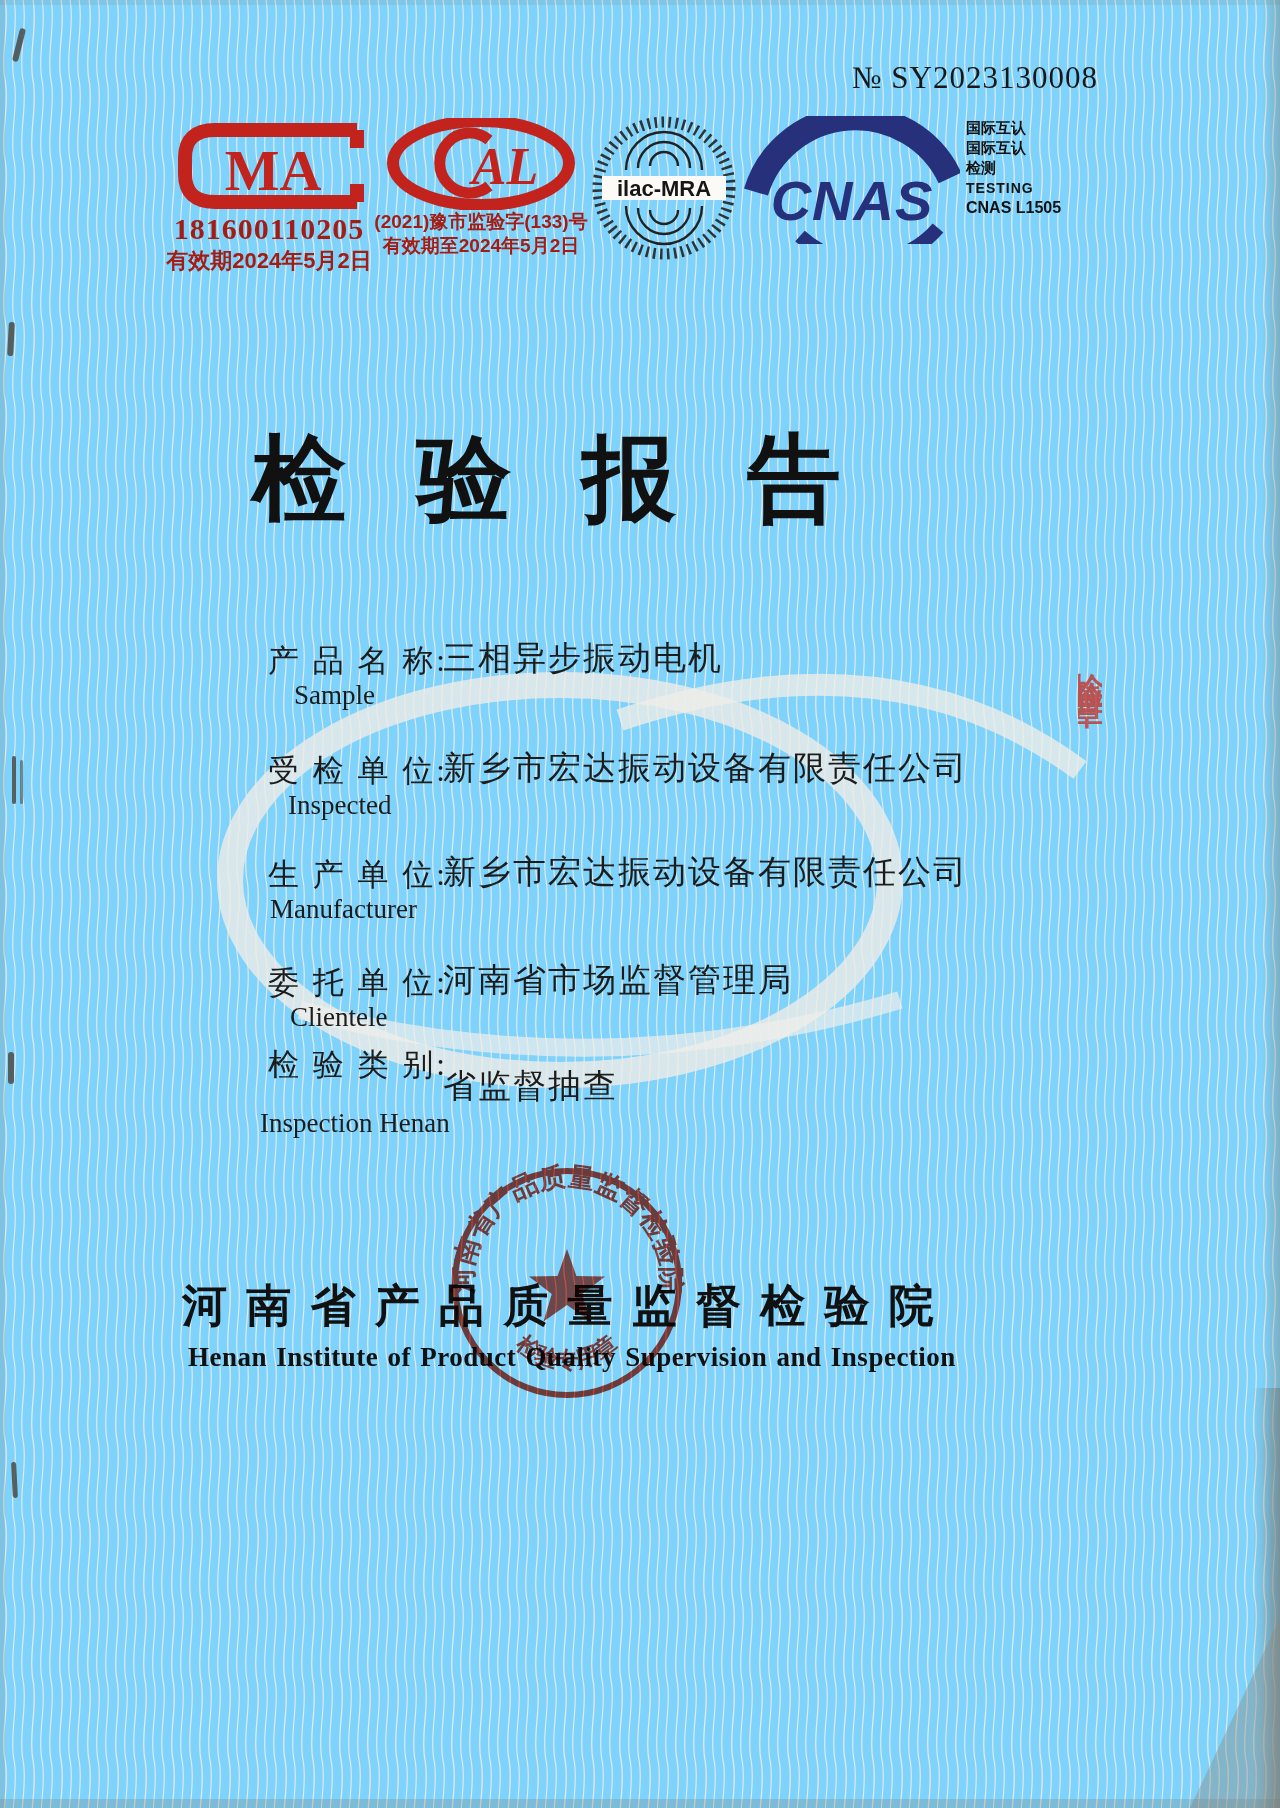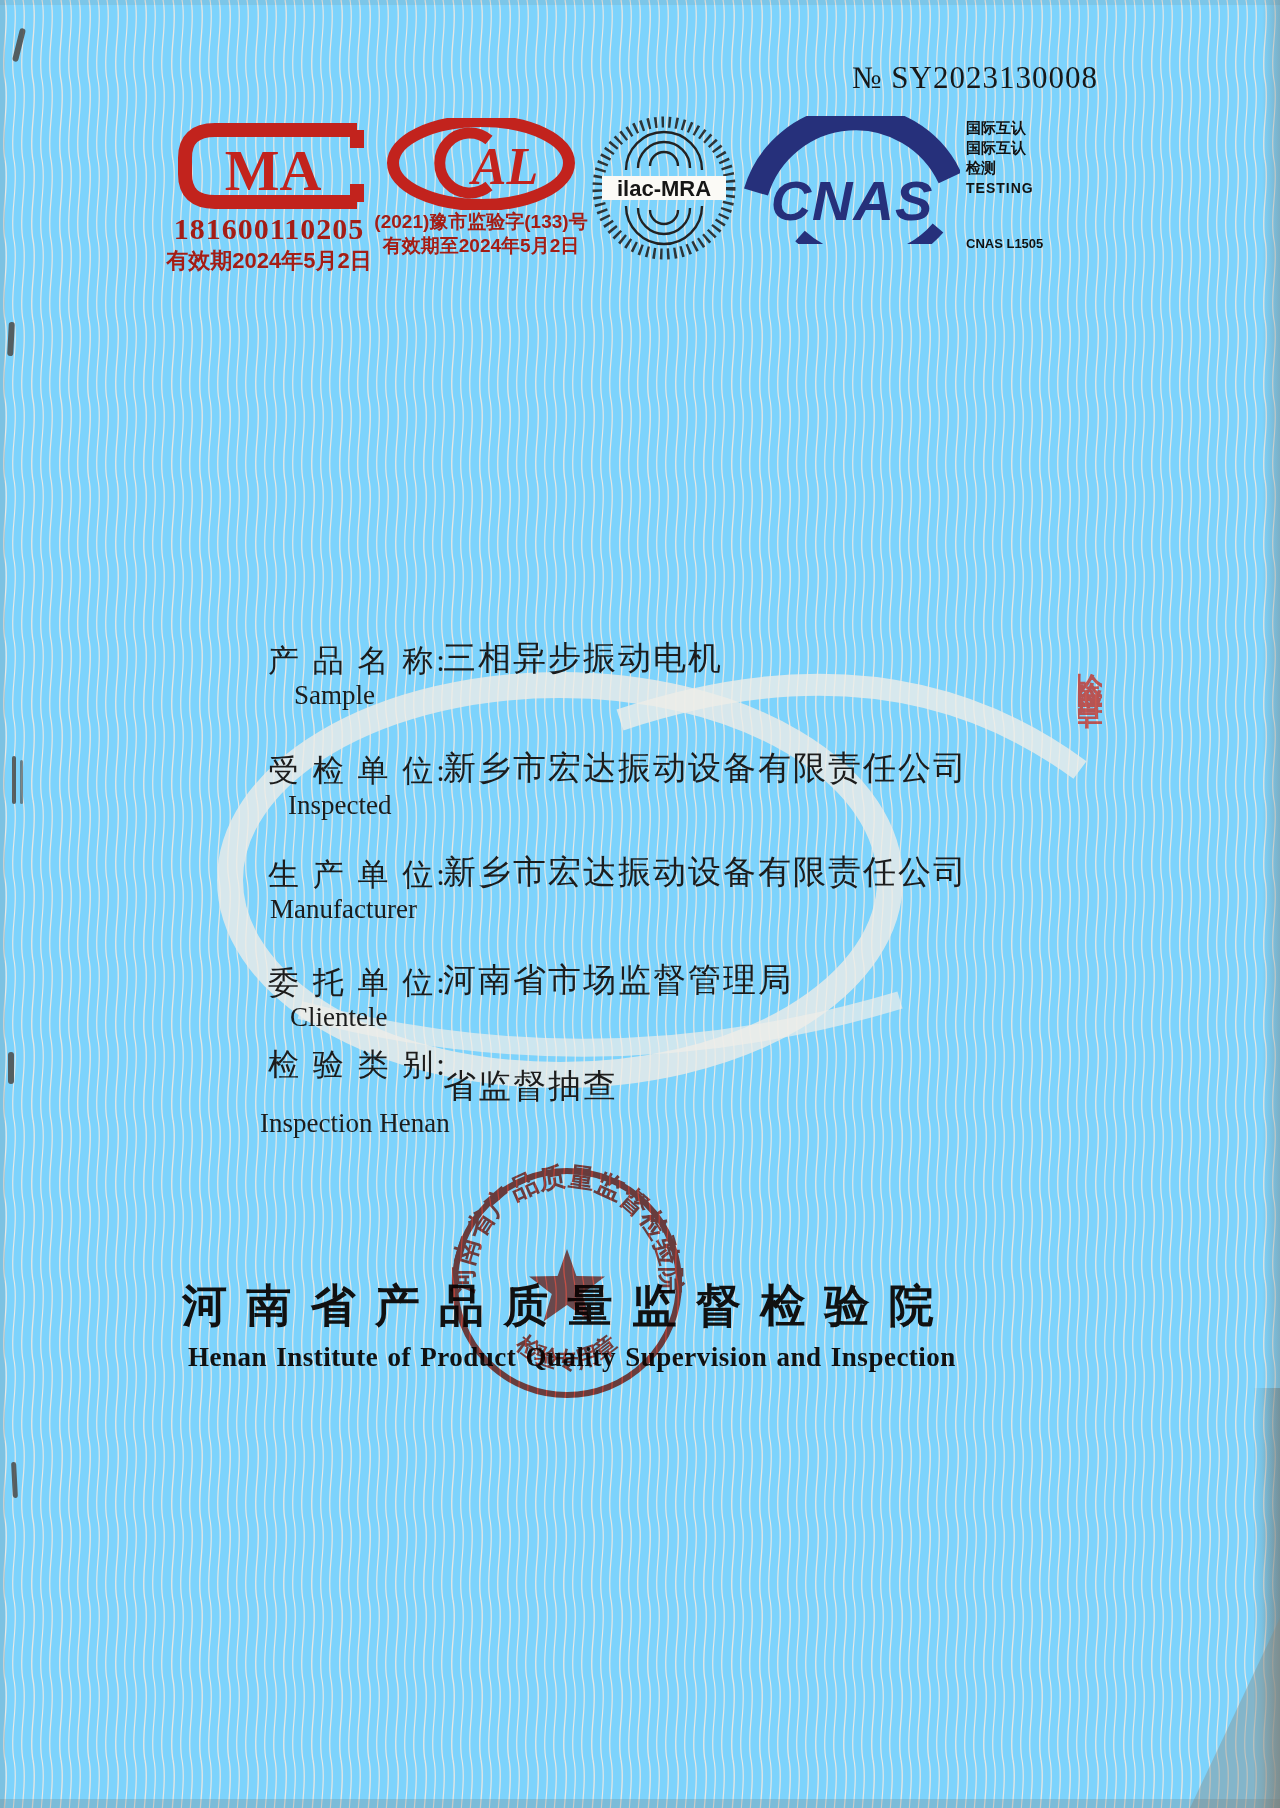--- a/index.html
+++ b/index.html
@@ -38,21 +38,21 @@
   .cma-num    { display:block; font-size:30px; font-weight:bold; color:#a41d15; letter-spacing:1px; margin-top:-2px; white-space:nowrap; }
   .cma-valid  { display:block; font-family:"Liberation Sans", sans-serif; font-size:22px; font-weight:bold; color:#a41d15; white-space:nowrap; }
   .cal-block  { left:366px; top:118px; width:230px; text-align:center; z-index:2; }
   .cal-line   { display:block; font-family:"Liberation Sans", sans-serif; font-size:19px; font-weight:bold; color:#a41d15; white-space:nowrap; line-height:24px; }
   .ilac-block { left:588px; top:112px; z-index:2; }
   .cnas-block { left:742px; top:116px; z-index:2; }
   .cnas-text  { left:966px; top:118px; z-index:2; font-family:"Liberation Sans", sans-serif; font-weight:bold; color:#111; }
   .cnas-text span { display:block; white-space:nowrap; }
   .cnas-cn    { font-size:15px; line-height:20px; }
   .cnas-en    { font-size:14px; line-height:20px; letter-spacing:1px; }
-  .cnas-code  { font-size:13px; line-height:20px;margin-top:36px; }
+  .cnas-code  { font-size:16px; line-height:20px; }
 
   .title-cn { left:252px; top:416px; font-size:94px; font-weight:bold; letter-spacing:71px; white-space:nowrap; color:#111; z-index:2; }
   .title-en { left:252px; top:546px; width:594px; text-align:center; font-size:44px; font-weight:bold; letter-spacing:1px; word-spacing:8px; color:#111; z-index:2; }
 
   .fl { position:absolute; left:268px; font-size:31px; letter-spacing:3px; white-space:nowrap; z-index:2; }
   .fv { position:absolute; left:443px; font-size:33px; letter-spacing:2px; white-space:nowrap; z-index:2; }
   .fe { position:absolute; font-size:27px; white-space:nowrap; z-index:2; }
   .f1l{top:640px} .f1v{top:636px} .f1e{top:680px; left:294px}
   .f2l{top:750px} .f2v{top:746px} .f2e{top:790px; left:288px}
   .f3l{top:854px} .f3v{top:850px} .f3e{top:894px; left:270px}
@@ -140,20 +140,21 @@
   </div>
   <div class="abs cnas-text">
     <span class="cnas-cn">国际互认</span>
     <span class="cnas-cn">国际互认</span>
     <span class="cnas-cn">检测</span>
     <span class="cnas-en">TESTING</span>
     <span class="cnas-code">CNAS L1505</span>
   </div>
 
   
+  <div class="abs title-cn">检验报告</div>
 
   
   <div style="display:contents">
     <span class="fl f1l">产 品 名 称:</span>
     <span class="fv f1v">三相异步振动电机</span>
     <span class="fe f1e">Sample</span>
   </div>
   <div style="display:contents">
     <span class="fl f2l">受 检 单 位:</span>
     <span class="fv f2v">新乡市宏达振动设备有限责任公司</span>

